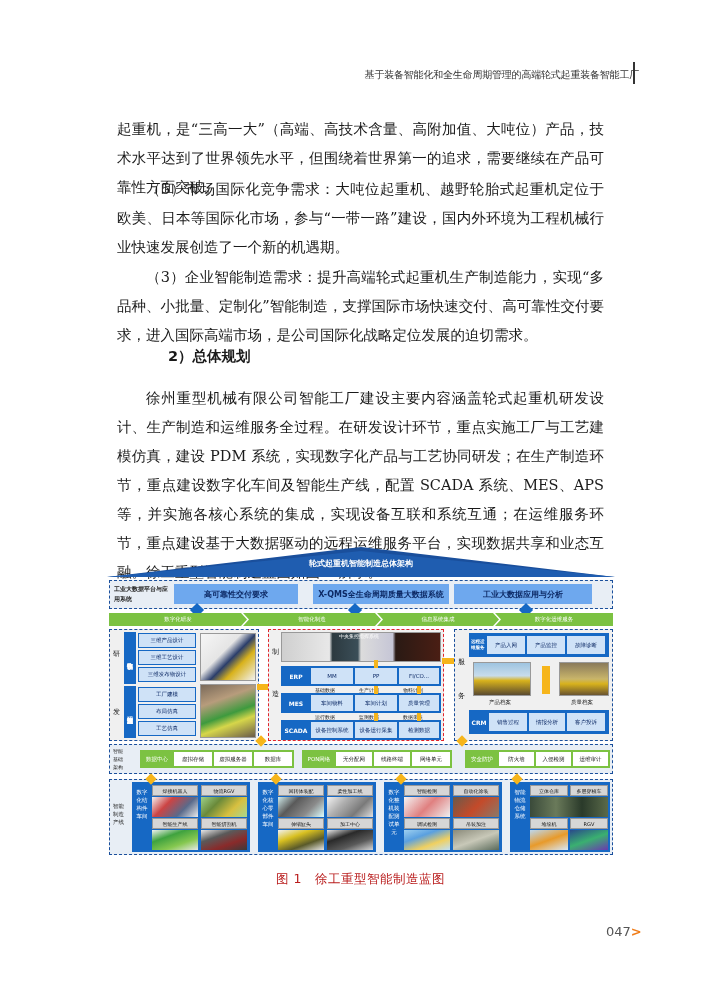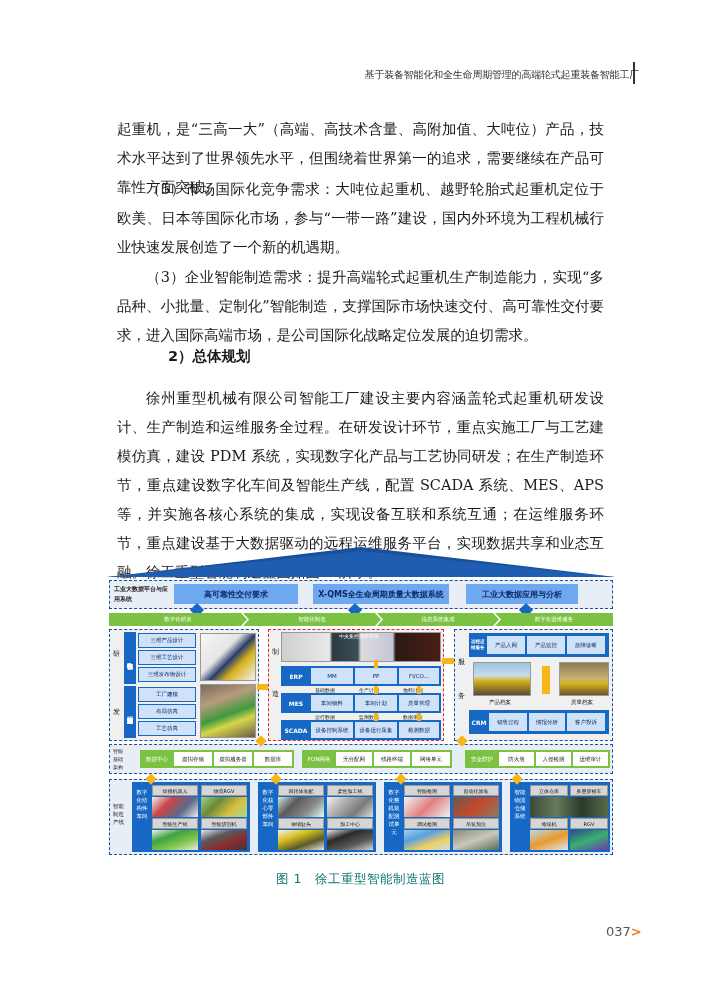--- a/index.html
+++ b/index.html
@@ -53,21 +53,21 @@
   .infra-head { position: absolute; top: 2px; height: 14px; color: #fff; font-size: 5.5px; display: flex; align-items: center; justify-content: center; }
   .infra-item { position: absolute; top: 2px; height: 14px; background: #fff; color: #222; font-size: 5.5px; display: flex; align-items: center; justify-content: center; }
 
   .prod-row { position: absolute; left: 2px; top: 232px; width: 504px; height: 76px; border: 1.5px dashed #1a4f9c; background: #e8eef5; }
   .prod-label { position: absolute; left: 3px; top: 22px; width: 14px; font-size: 5.5px; line-height: 8px; color: #222; }
   .ws { position: absolute; top: 2px; height: 70px; background: #1668c4; }
   .ws-label { position: absolute; left: 2px; top: 6px; width: 16px; color: #fff; font-size: 5.5px; line-height: 8px; text-align: center; }
   .ws-btn { position: absolute; height: 11px; background: #d6d6d6; border: 1px solid #999; color: #111; font-size: 5px; display: flex; align-items: center; justify-content: center; }
   .ws-img { position: absolute; height: 20px; }
 
-  .caption { position: absolute; left: 0; width: 721px; top: 871px; text-align: center; font-family: "DejaVu Sans", sans-serif; font-size: 12.5px; color: #0f766e; letter-spacing: 0.5px; }
+  .caption { position: absolute; left: 0; width: 721px; top: 871px; text-align: center; font-family: "DejaVu Sans", sans-serif; font-size: 12.5px; color: #b91c1c; letter-spacing: 0.5px; }
   .page-number { position: absolute; left: 606px; top: 924px; font-family: "DejaVu Sans", sans-serif; font-size: 13px; color: #555; }
   .page-arrow { color: #f07d1a; font-weight: bold; }
 </style>
 </head>
 <body>
 
 <div class="running-header">基于装备智能化和全生命周期管理的高端轮式起重装备智能工厂</div>
 <div class="header-bar"></div>
 
 <div class="body-text p1">
@@ -83,26 +83,27 @@
 <div class="body-text p4">
   <p class="para indent">徐州重型机械有限公司智能工厂建设主要内容涵盖轮式起重机研发设计、生产制造和运维服务全过程。在研发设计环节，重点实施工厂与工艺建模仿真，建设 PDM 系统，实现数字化产品与工艺协同研发；在生产制造环节，重点建设数字化车间及智能生产线，配置 SCADA 系统、MES、APS 等，并实施各核心系统的集成，实现设备互联和系统互通；在运维服务环节，重点建设基于大数据驱动的远程运维服务平台，实现数据共享和业态互融。徐工重型智能制造蓝图如图 1 所示。</p>
 </div>
 
 <div class="figure">
 
   <svg class="roof" width="508" height="30" viewBox="0 0 508 30">
     <polygon points="0,30 254,0 508,30" fill="#1a4f9c"></polygon>
     <polygon points="0,30 254,4 508,30" fill="#1f5db0"></polygon>
   </svg>
+  <div class="roof-title">轮式起重机智能制造总体架构</div>
 
   <div class="platform-row">
     <div class="platform-label">工业大数据平台与应用系统</div>
     <div class="platform-box" style="left:64px;width:124px;">高可靠性交付要求</div>
     <div class="platform-box" style="left:203px;width:136px;">X-QMS全生命周期质量大数据系统</div>
-    <div class="platform-box" style="left:356px;width:112px;">工业大数据应用与分析</div>
+    <div class="platform-box" style="left:344px;width:138px;">工业大数据应用与分析</div>
   </div>
   <div class="diamond" style="left:85px;top:58px;"></div>
   <div class="diamond" style="left:243px;top:58px;"></div>
   <div class="diamond" style="left:414px;top:58px;"></div>
 
   <div class="phase-row">
     <div class="phase" style="left:0;width:138px;clip-path:polygon(0 0, calc(100% - 6px) 0, 100% 50%, calc(100% - 6px) 100%, 0 100%);">数字化研发</div>
     <div class="phase" style="left:134px;width:138px;">智能化制造</div>
     <div class="phase" style="left:268px;width:122px;">信息系统集成</div>
     <div class="phase" style="left:386px;width:118px;clip-path:polygon(0 0, 100% 0, 100% 100%, 0 100%, 6px 50%);">数字化运维服务</div>
@@ -262,14 +263,14 @@
   </div>
   <div class="arrow-dot" style="left:40px;top:228px;"></div>
   <div class="arrow-dot" style="left:165px;top:228px;"></div>
   <div class="arrow-dot" style="left:290px;top:228px;"></div>
   <div class="arrow-dot" style="left:406px;top:228px;"></div>
 </div>
 
 <div class="caption">图 1　徐工重型智能制造蓝图</div>
 
 <div class="page-number">
-  <span>037</span><span class="page-arrow">&gt;</span>
+  <span>047</span><span class="page-arrow">&gt;</span>
 </div>
 
 </body></html>

